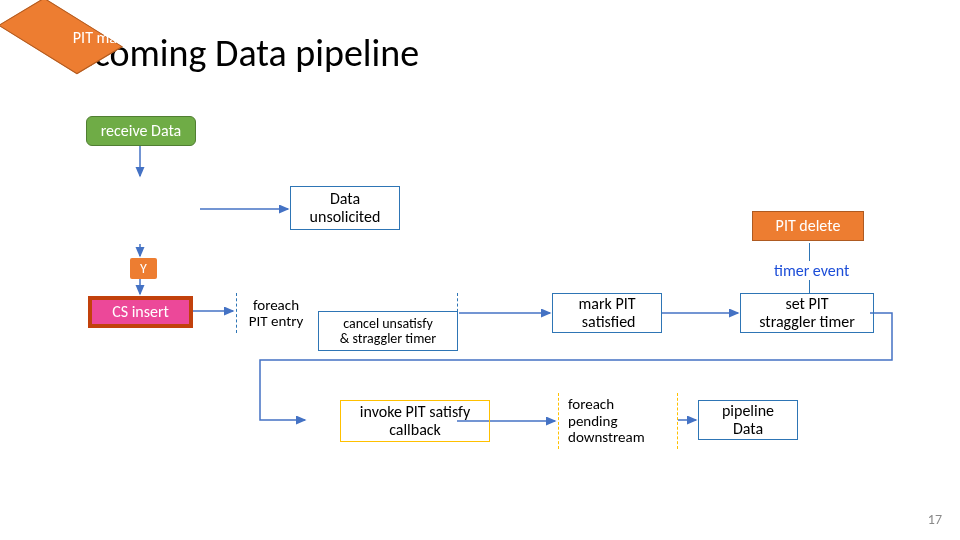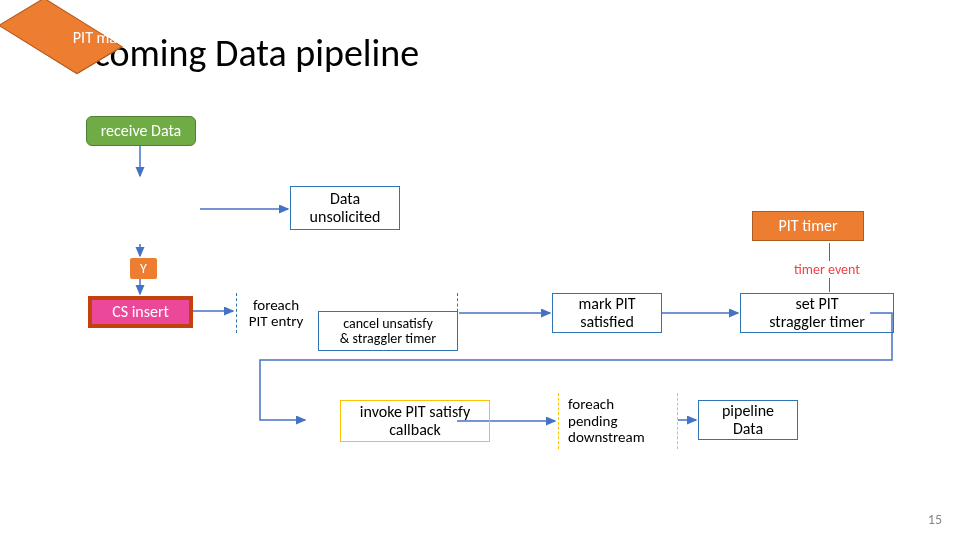--- a/index.html
+++ b/index.html
@@ -97,39 +97,40 @@
     border: 1px solid #2e75b5;
     font-size: 14px;
     color: #000;
     margin-top: 18px;
   }
   .markpit {
     left: 552px; top: 293px;
     width: 110px; height: 40px;
     border: 1px solid #2e75b5;
     color: #000;
+    text-align: right;
   }
   .setpit {
     left: 740px; top: 293px;
-    width: 154px; height: 40px;
+    width: 134px; height: 40px;
     border: 1px solid #2e75b5;
     color: #000;
   }
   .pitdelete {
     left: 752px; top: 211px;
     width: 112px; height: 30px;
     background: #ed7d31;
     border: 1px solid #ae5a21;
     color: #fff;
   }
   .timerev {
     position: absolute;
-    left: 794px; top: 261px;
-    font-size: 14px;
-    color: #ef4444;
+    left: 774px; top: 261px;
+    font-size: 16px;
+    color: #1d4ed8;
   }
   .timerev::before {
     content: "";
     position: absolute;
     left: 35px; top: -18px;
     height: 18px;
     border-left: 1px solid #2e75b5;
   }
   .timerev::after {
     content: "";
@@ -242,27 +243,27 @@
 
 <div class="box cancel" style="white-space:pre-line;">cancel unsatisfy
 &amp; straggler timer</div>
 
 <div class="box markpit" style="white-space:pre-line;">mark PIT
 satisfied</div>
 
 <div class="box setpit" style="white-space:pre-line;">set PIT
 straggler timer</div>
 
-<div class="box pitdelete">PIT timer</div>
+<div class="box pitdelete">PIT delete</div>
 
 <div class="timerev">timer event</div>
 
 <div class="box invoke" style="white-space:pre-line;margin-left:33px;">invoke PIT satisfy
 callback</div>
 
 <div class="box foreach2" style="white-space:pre-line;">foreach
 pending
 downstream</div>
 
 <div class="box outgoing" style="white-space:pre-line;">pipeline
 Data</div>
 
-<div class="pagenum">15</div>
+<div class="pagenum">17</div>
 
 </body></html>

